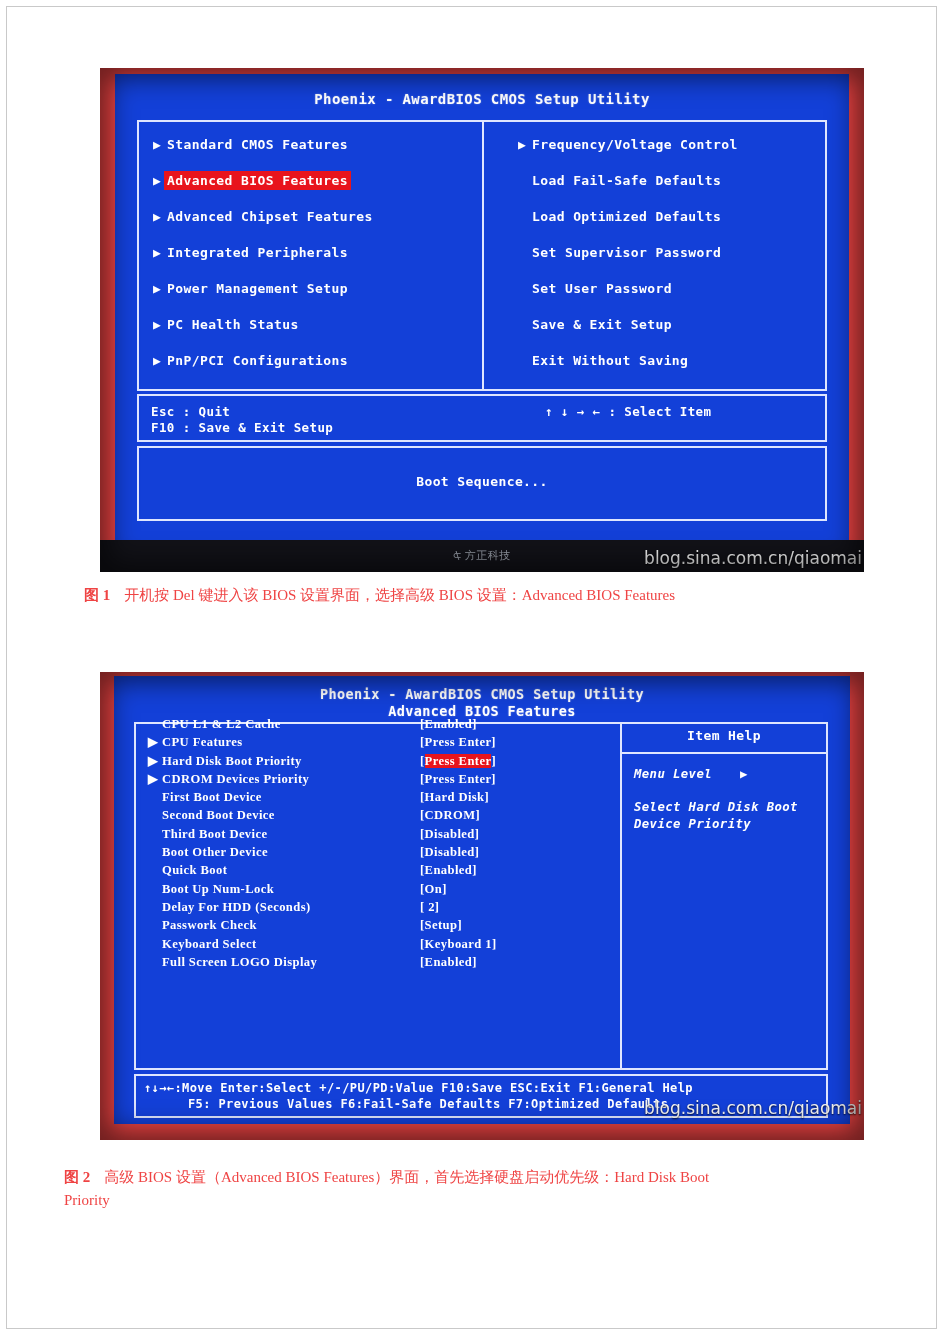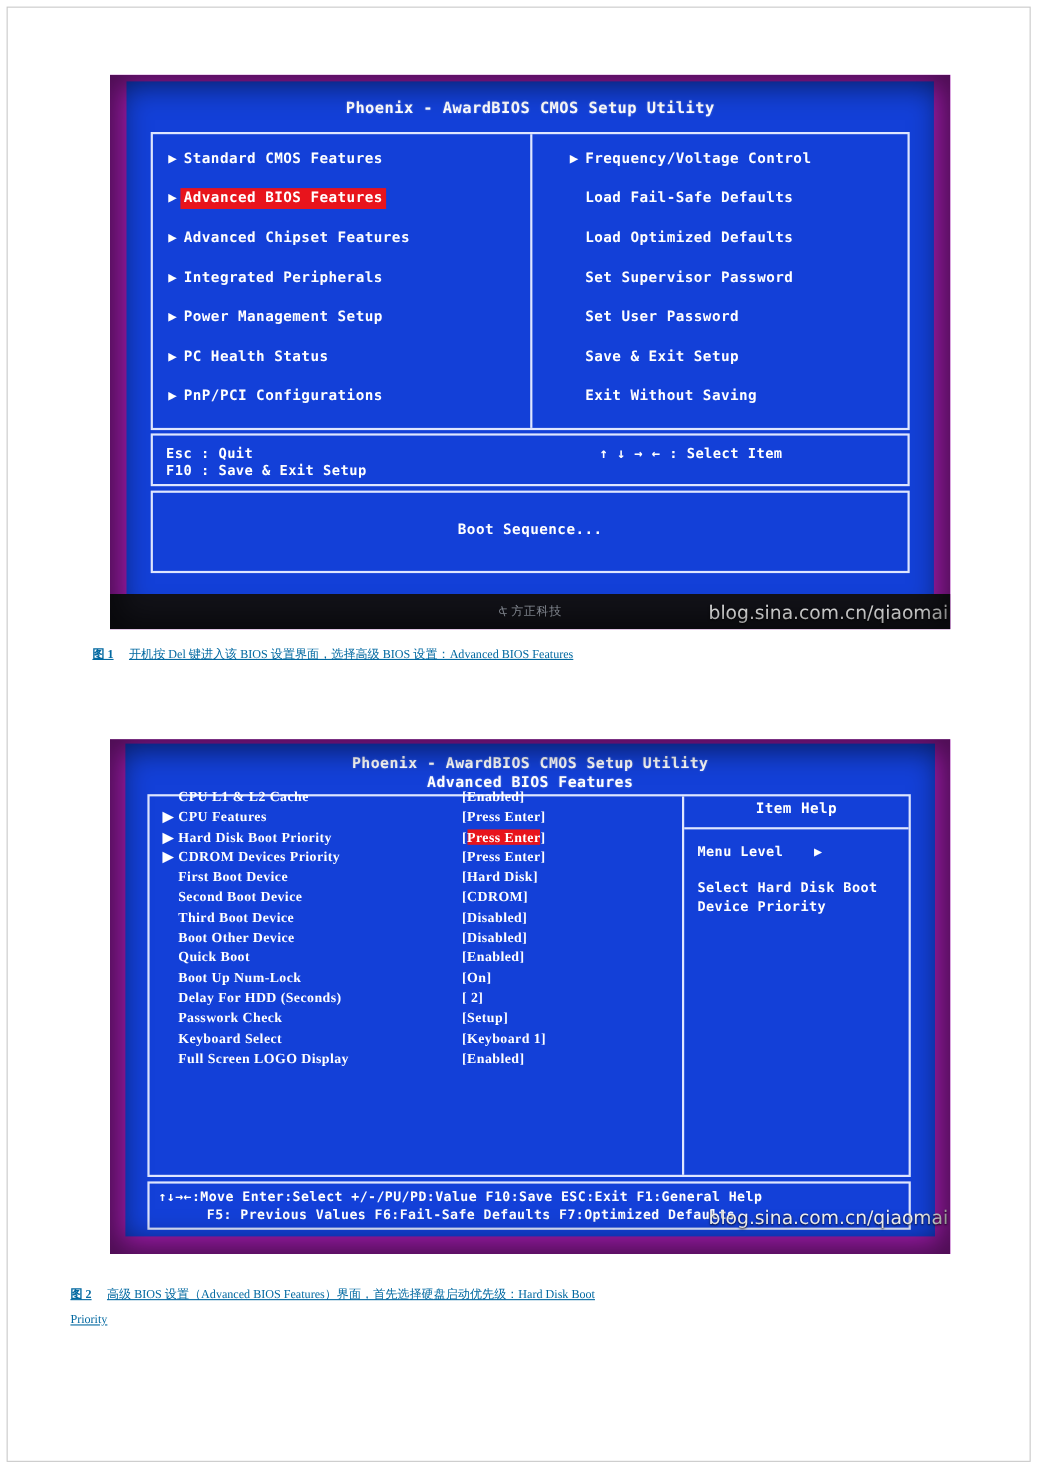--- a/index.html
+++ b/index.html
@@ -21,21 +21,21 @@
     left: 6px; top: 6px;
     width: 931px; height: 1323px;
     border: 1px solid #c9c9c9;
     box-sizing: border-box;
     pointer-events: none;
   }
 
   
   .photo {
     position: absolute;
-    background: #a21caf;
+    background: #ef4444;
     overflow: hidden;
   }
   #figure1-photo { left: 100px; top: 68px; width: 764px; height: 504px; }
   #figure2-photo { left: 100px; top: 672px; width: 764px; height: 468px; }
 
   
   .photo::after {
     content: "";
     position: absolute;
     inset: 0;
@@ -201,44 +201,44 @@
     width: 204px;
     text-align: center;
     font-size: 13px;
   }
   .help-body {
     position: absolute;
     left: 520px; top: 90px;
     width: 196px;
     font-size: 12.3px;
     line-height: 17px;
+    font-style: italic;
   }
   .help-body .menu-level { position: relative; }
   .help-body .menu-level .lvl-arrow {
     position: absolute; left: 106px; top: 0;
   }
   .help-body .help-text { margin-top: 16px; }
 
   .foot-line {
     position: absolute;
     font-size: 12px;
     line-height: 16px;
     white-space: nowrap;
   }
   #f2-foot1 { left: 30px; top: 404px; }
   #f2-foot2 { left: 74px; top: 420px; }
 
   
   .caption {
     position: absolute;
     font-family: "Liberation Serif", serif;
-    font-size: 11px;
-    color: #0369a1;
+    font-size: 15px;
+    color: #ef4444;
     line-height: 23px;
-    text-decoration: underline;
   }
   #caption1 { left: 84px; top: 584px; width: 800px; white-space: nowrap; }
   #caption2 { left: 64px; top: 1152px; width: 830px; text-align: left; margin-top: 14px; }
   #caption2 .cap-line2 { display: block; text-align: left; }
   .caption .figlabel { font-weight: bold; margin-right: 14px; }
 </style>
 </head>
 <body>
 
 <div class="page-border"></div>

